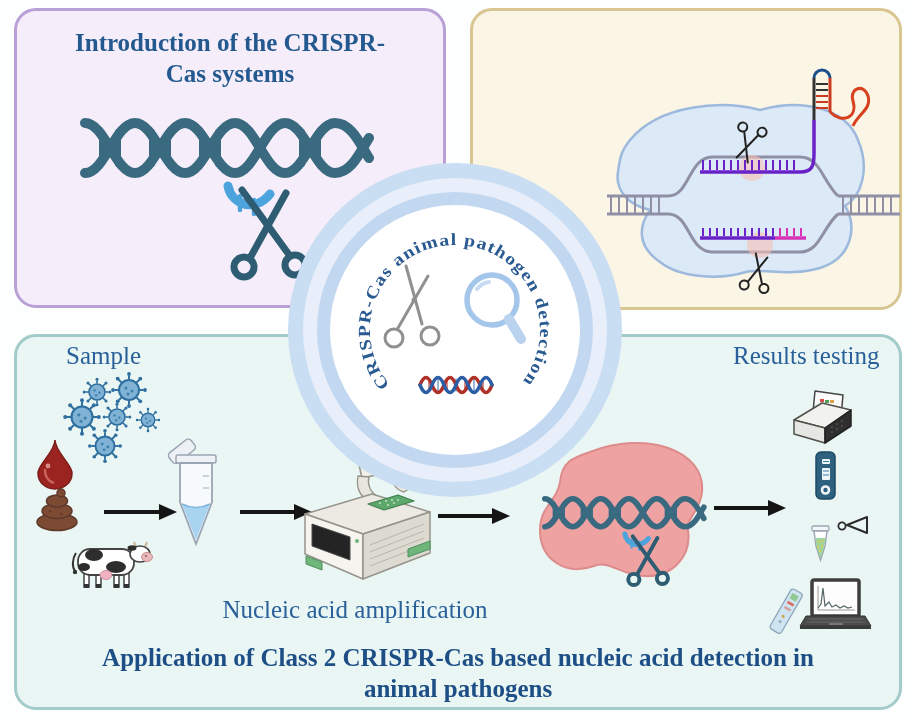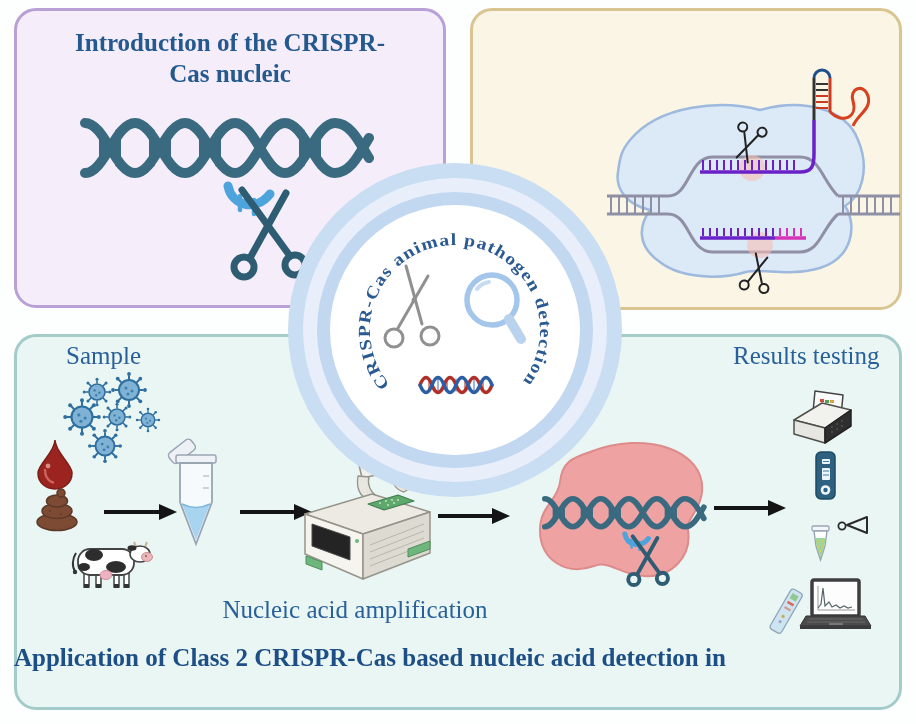--- a/index.html
+++ b/index.html
@@ -7,34 +7,34 @@
           font-family:"Liberation Serif","DejaVu Serif",serif;padding-left:8px;}
   .panel{position:absolute;box-sizing:border-box;border-radius:22px;}
   .panel-intro{left:14px;top:8px;width:432px;height:300px;background:#f5eefa;border:3px solid #b9a0d6;}
   .panel-mech{left:470px;top:8px;width:432px;height:302px;background:#faf5e4;border:3px solid #d8c592;}
   .panel-app{left:14px;top:334px;width:888px;height:376px;background:#e9f6f4;border:3px solid #a3cbc9;}
   .panel-title{margin-top:16px;text-align:center;color:#24598f;font-weight:bold;
                font-size:25px;line-height:31px;}
   .art{position:absolute;left:0;top:0;width:916px;height:724px;pointer-events:none;}
   .label{position:absolute;color:#29609a;font-size:25px;line-height:27px;text-align:right;}
   .label-center{text-align:center;}
-  .app-title{position:absolute;left:14px;top:642px;width:888px;text-align:left;color:#1d4f86;
+  .app-title{position:absolute;left:14px;top:642px;width:888px;text-align:center;color:#1d4f86;
              font-weight:bold;font-size:25px;line-height:31px;}
   .badge-text{font-family:"Liberation Serif","DejaVu Serif",serif;font-weight:bold;
               font-size:17px;letter-spacing:1px;fill:#2a5a92;}
 </style>
 </head>
 <body>
 
 <div class="figure">
 
   <div class="panel panel-intro">
     <div class="panel-title">
       <span>Introduction of the CRISPR-</span><br>
-      <span>Cas nucleic</span>
+      <span>Cas systems</span>
     </div>
   </div>
 
   <div class="panel panel-mech">
     <div class="panel-title">
       <br>
     </div>
   </div>
 
   <div class="panel panel-app"></div>
@@ -424,15 +424,16 @@
         <path d="M420,385 C424,395 428,395 432,385 C436,375 440,375 444,385 C448,395 452,395 456,385 C460,375 464,375 468,385 C472,395 476,395 480,385 C484,375 488,375 492,385" stroke="#2c5ea6" stroke-width="3.5"></path>
       </g>
     </g>
   </svg>
 
   <div class="label" style="left:66px;top:342px;">Sample</div>
   <div class="label" style="left:733px;top:342px;">Results testing</div>
   <div class="label label-center" style="left:215px;top:596px;width:280px;">Nucleic acid amplification</div>
   <div class="app-title">
     <span>Application of Class 2 CRISPR-Cas based nucleic acid detection in</span><br>
+    <span>animal pathogens</span>
   </div>
 
 </div>
 
 </body></html>

